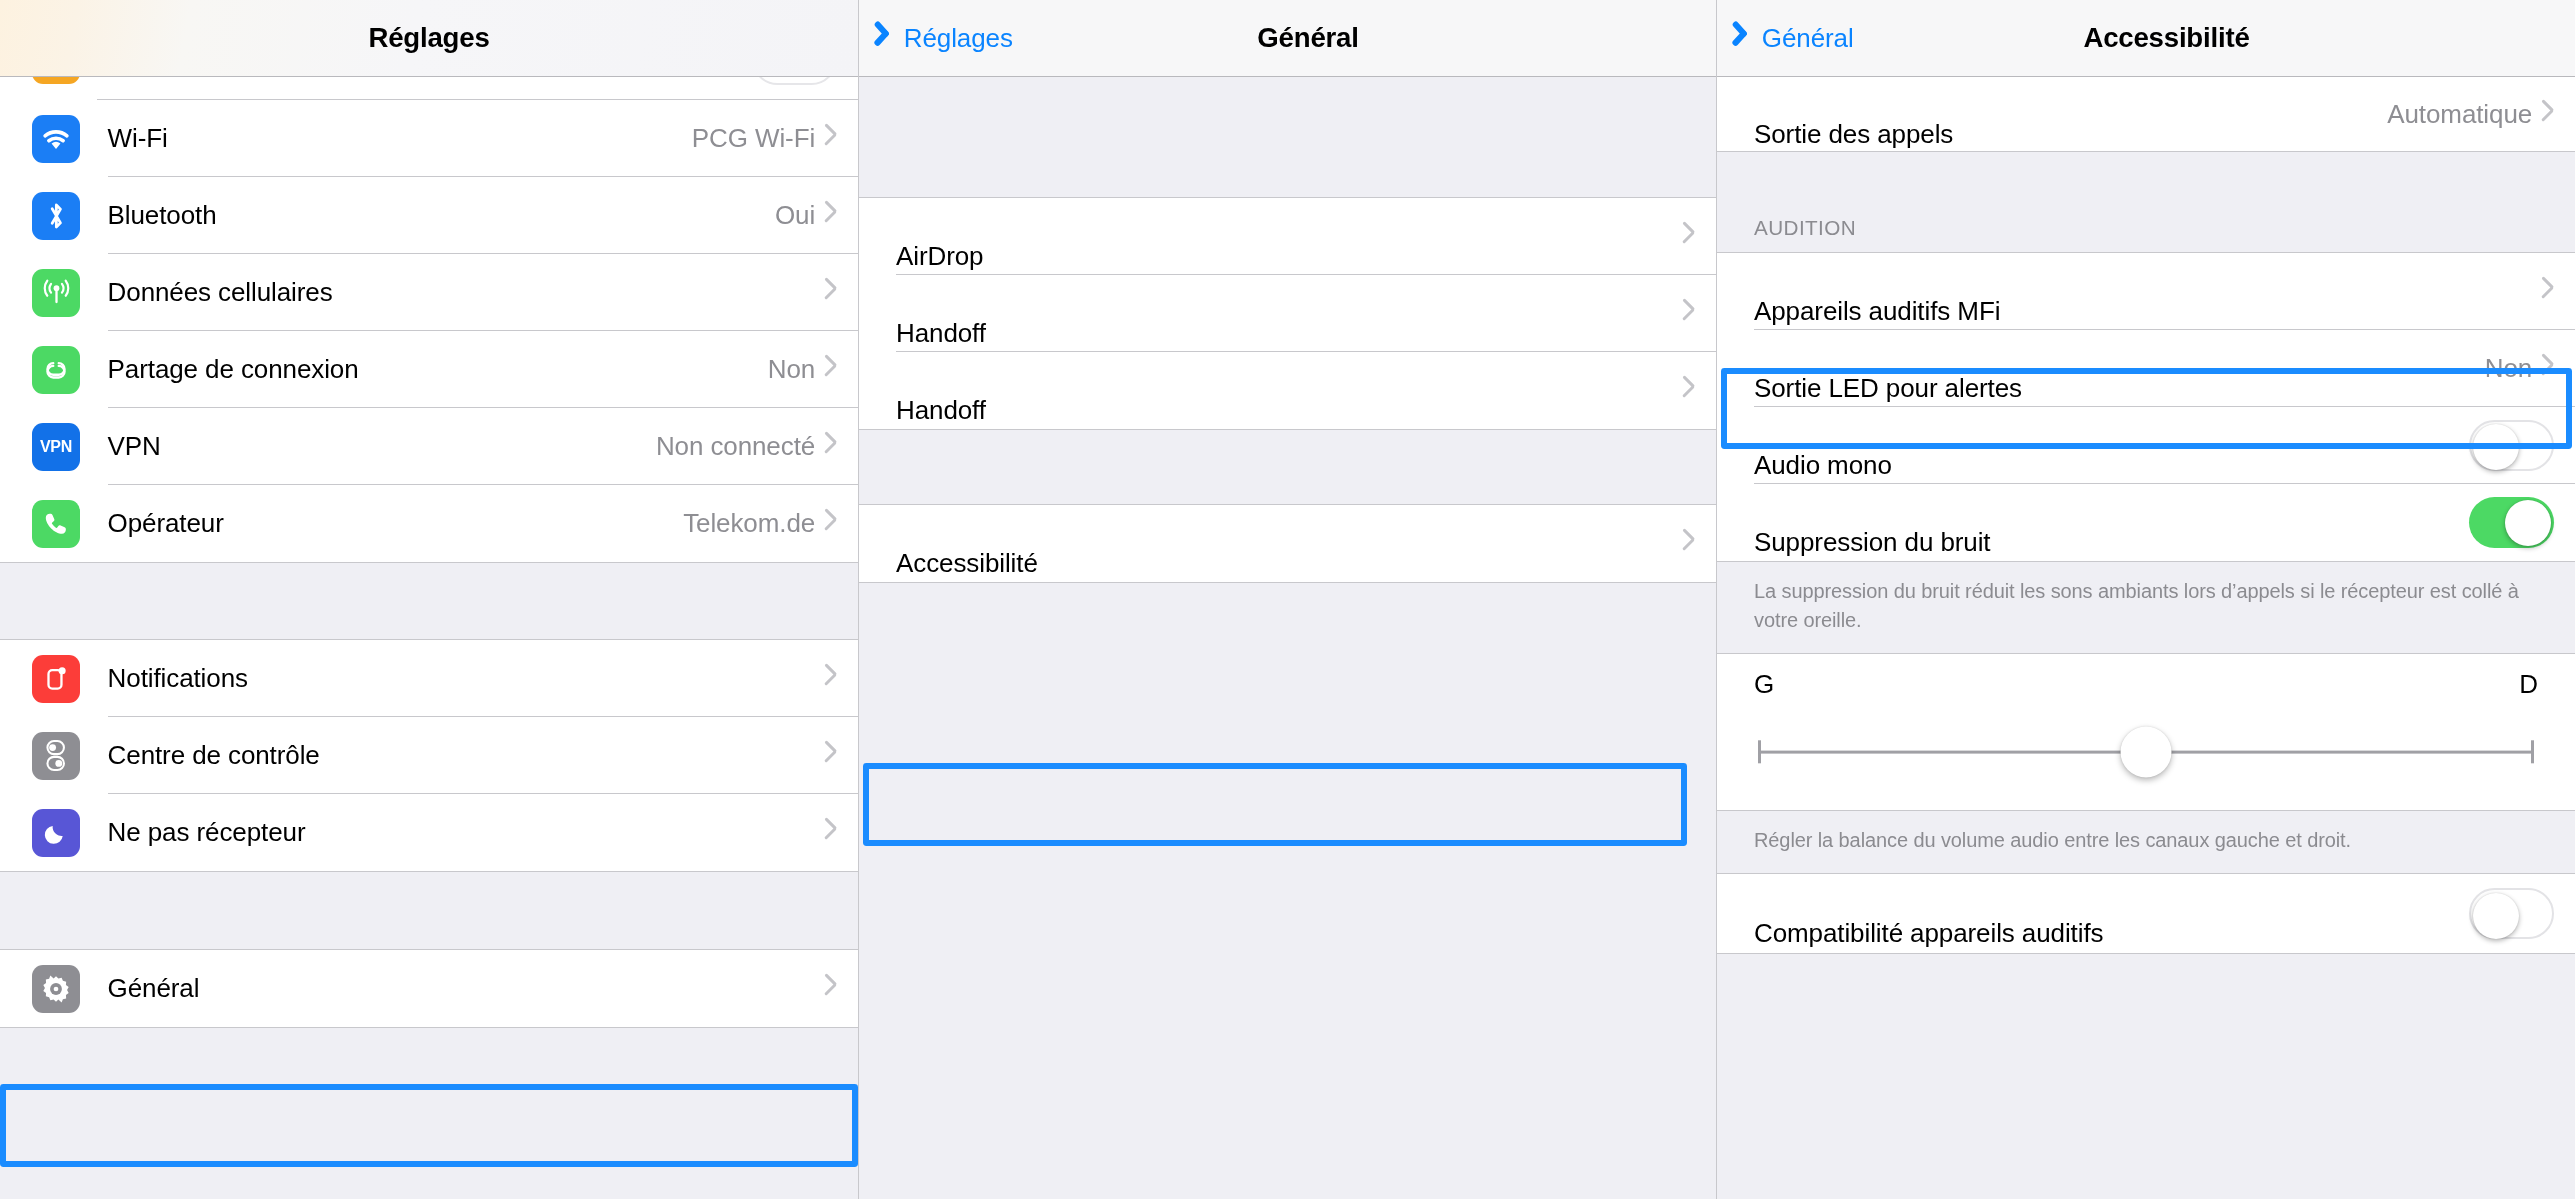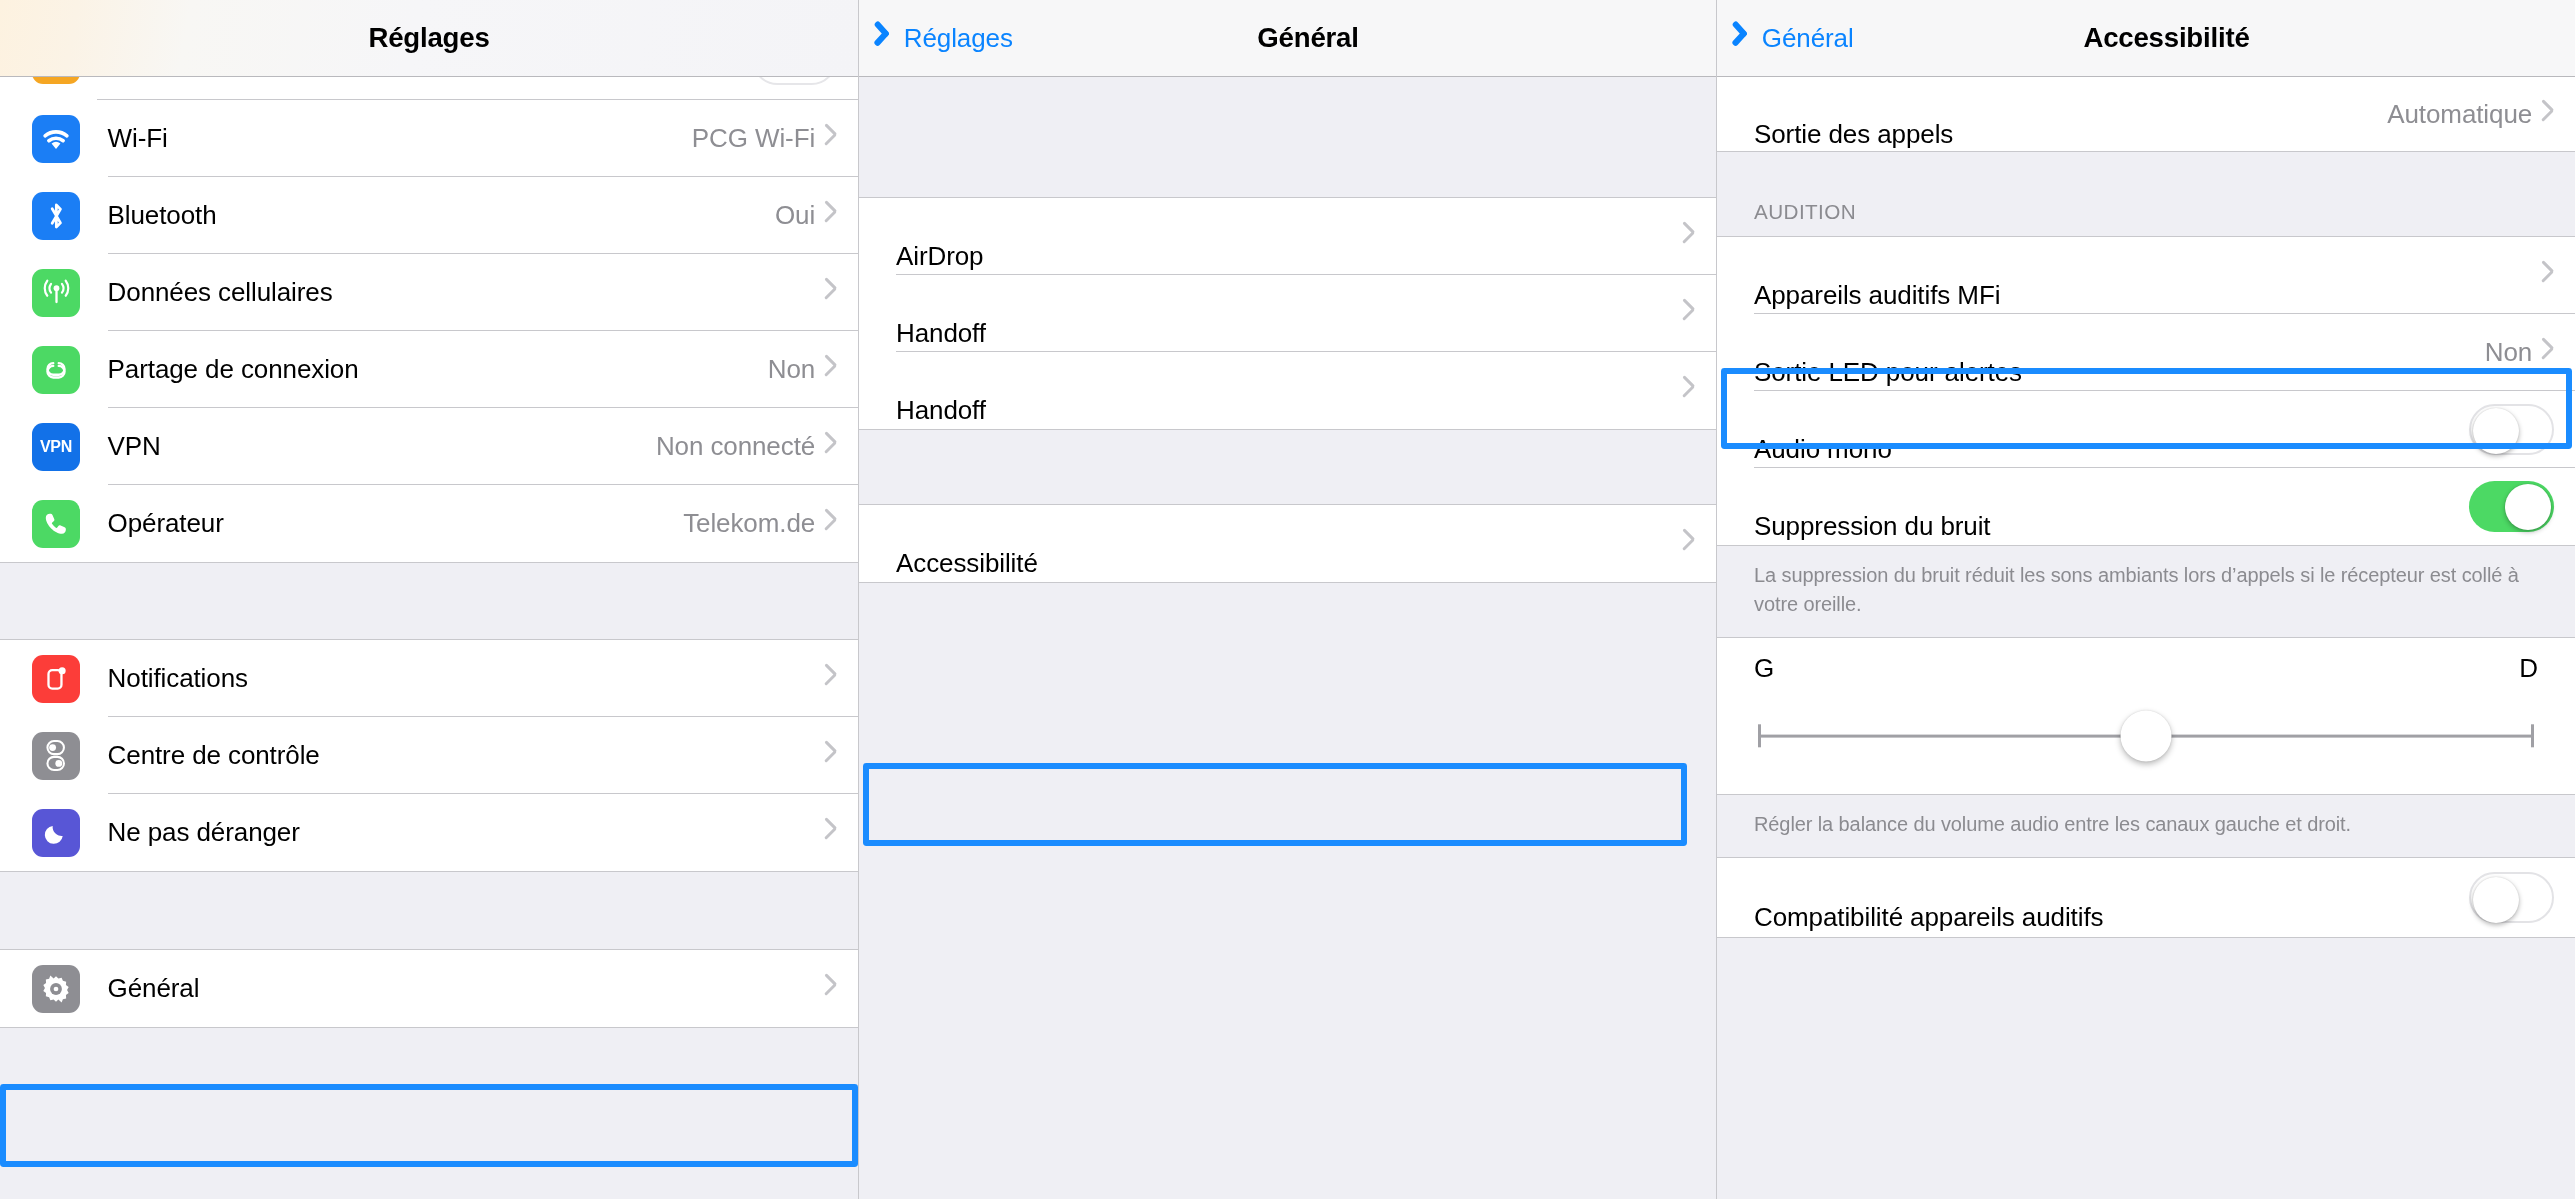--- a/index.html
+++ b/index.html
@@ -275,21 +275,21 @@
         <span class="chev" style="margin-left:auto"></span>
         <div class="sep" style="left:108px"></div>
       </div>
 
       <div class="row has-icon">
         <div class="tile" style="background:#5856d6">
           <svg width="27.6" height="27.6" viewBox="0 0 40 40">
             <path d="M30 24.5A13 13 0 0 1 15.5 10 13 13 0 1 0 30 24.5Z" fill="#fff"></path>
           </svg>
         </div>
-        <span class="label">Ne pas déranger</span>
+        <span class="label">Ne pas récepteur</span>
         <span class="chev" style="margin-left:auto"></span>
       </div>
     </div>
 
     <div class="gap" style="height:77px"></div>
 
     <div class="group">
       <div class="row has-icon">
         <div class="tile" style="background:#8e8e93">
           <svg width="32" height="32" viewBox="0 0 46 46">
@@ -368,21 +368,21 @@
     </div>
 
     <div class="group noborder-top">
       <div class="row plain" style="height:74px">
         <span class="label">Sortie des appels</span>
         <span class="value">Automatique</span>
         <span class="chev"></span>
       </div>
     </div>
 
-    <div class="gap" style="height:84px">
+    <div class="gap" style="height:100px">
       <div class="section-head">AUDITION</div>
     </div>
 
     <div class="group">
       <div class="row plain">
         <span class="label">Appareils auditifs MFi</span>
         <span class="chev" style="margin-left:auto"></span>
         <div class="sep" style="left:37px"></div>
       </div>
 

